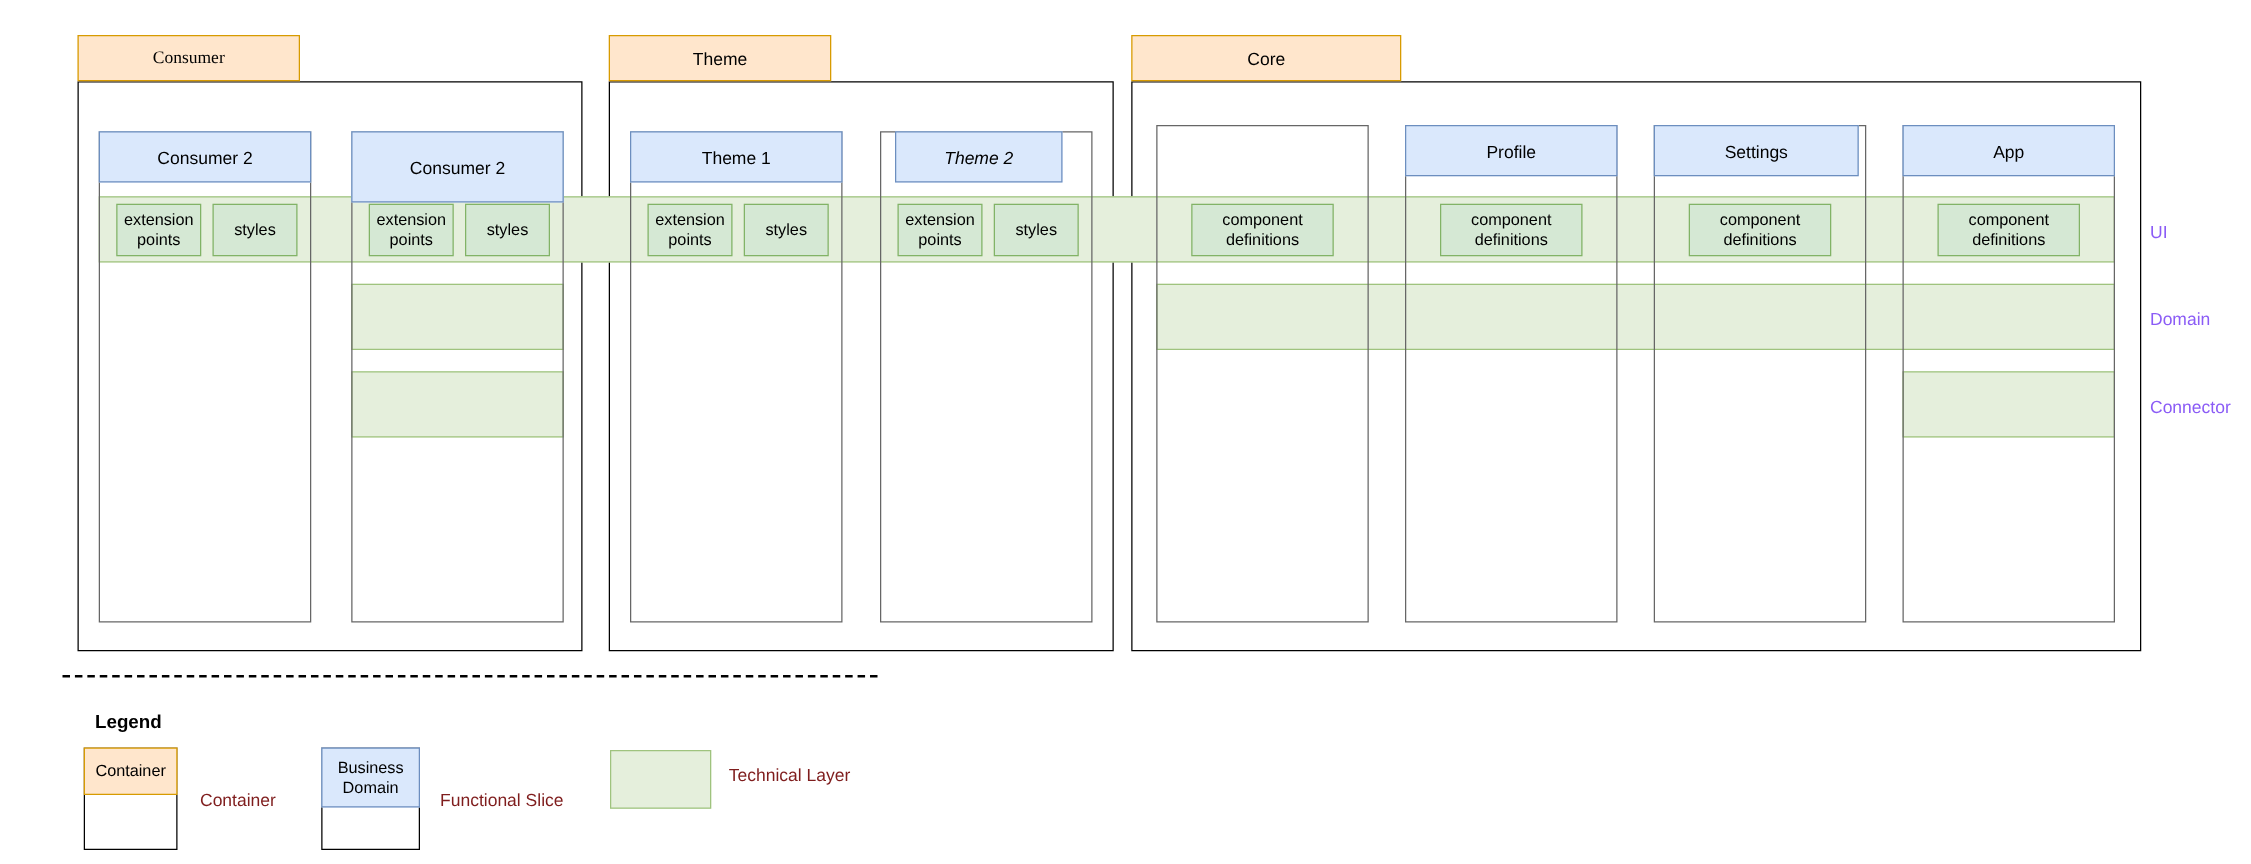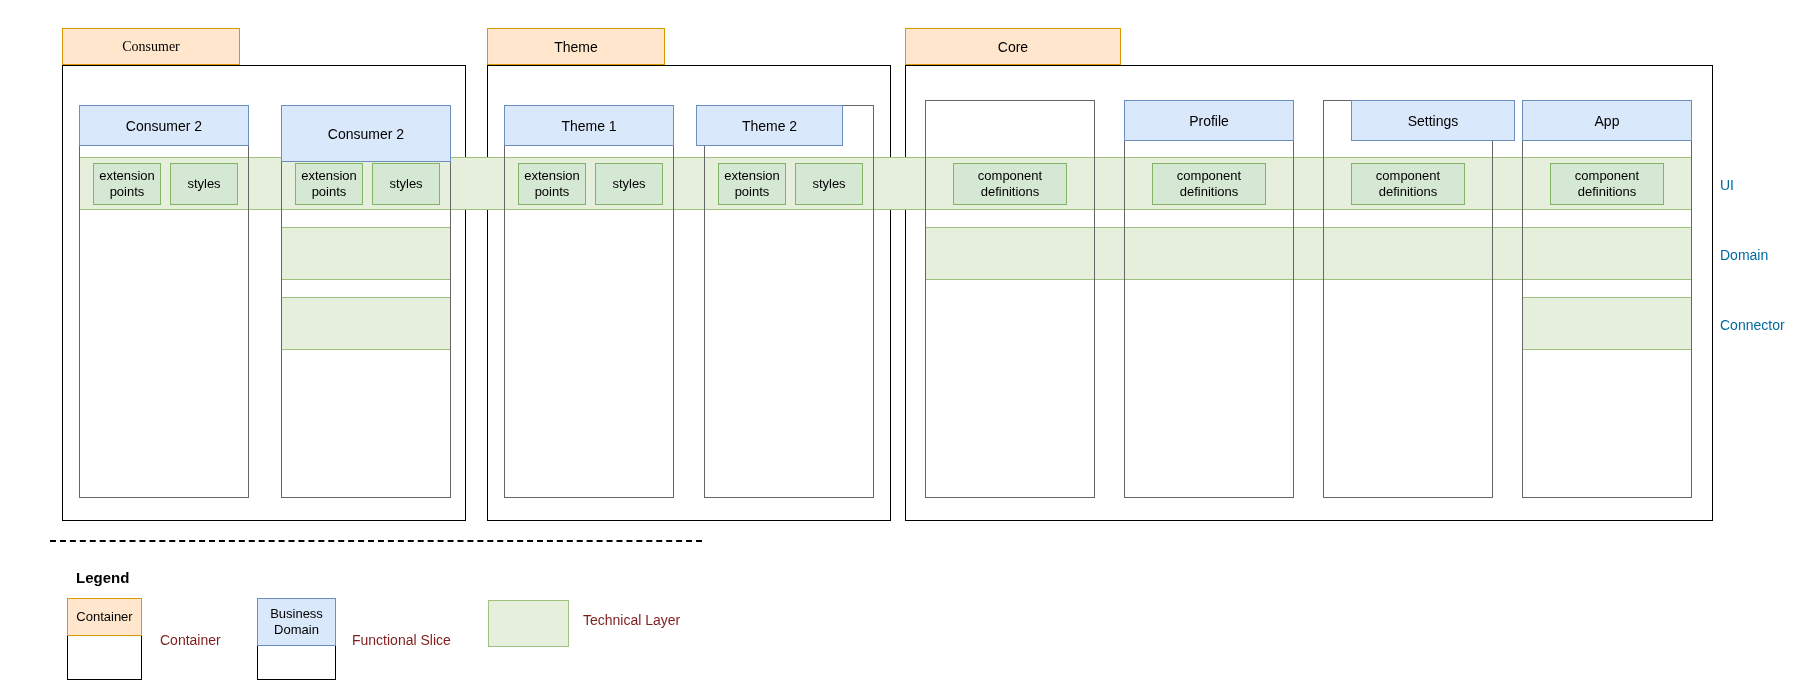--- a/index.html
+++ b/index.html
@@ -64,21 +64,21 @@
   .layer-band {
     position: absolute;
     box-sizing: border-box;
     background: #e5efdc;
     border: 1px solid #9fc37e;
     z-index: 2;
   }
   .layer-label {
     position: absolute;
     font-size: 14px;
-    color: #0369a1;
+    color: #8b5cf6;
     white-space: nowrap;
     z-index: 7;
     text-align: right;
   }
 
   
   .chip {
     position: absolute;
     box-sizing: border-box;
     background: #d5e8d4;
@@ -179,38 +179,38 @@
   <div class="container-tab" style="left:487px; top:28px; width:178px; height:37px;">
     <span>Theme</span>
   </div>
 
   <div class="slice" style="left:504px; top:105px; width:170px; height:393px;"></div>
   <div class="slice-head" style="left:504px; top:105px; width:170px; height:41px;">
     <span>Theme 1</span>
   </div>
 
   <div class="slice" style="left:704px; top:105px; width:170px; height:393px;"></div>
-  <div class="slice-head" style="left:696px; top:105px; width:147px; height:41px;">
+  <div class="slice-head" style="left:716px; top:105px; width:134px; height:41px;font-style:italic;">
     <span>Theme 2</span>
   </div>
 
   <div class="container-box" style="left:905px; top:65px; width:808px; height:456px;"></div>
   <div class="container-tab" style="left:905px; top:28px; width:216px; height:37px;">
     <span>Core</span>
   </div>
 
   <div class="slice" style="left:925px; top:100px; width:170px; height:398px;"></div>
 
   <div class="slice" style="left:1124px; top:100px; width:170px; height:398px;"></div>
   <div class="slice-head" style="left:1124px; top:100px; width:170px; height:41px;">
     <span>Profile</span>
   </div>
 
   <div class="slice" style="left:1323px; top:100px; width:170px; height:398px;"></div>
-  <div class="slice-head" style="left:1323px; top:100px; width:164px; height:41px;margin-left:28px;">
+  <div class="slice-head" style="left:1323px; top:100px; width:164px; height:41px;">
     <span>Settings</span>
   </div>
 
   <div class="slice" style="left:1522px; top:100px; width:170px; height:398px;"></div>
   <div class="slice-head" style="left:1522px; top:100px; width:170px; height:41px;">
     <span>App</span>
   </div>
 
   <div class="chip" style="left:93px; top:163px; width:68px; height:42px;">extension<br>points</div>
   <div class="chip" style="left:170px; top:163px; width:68px; height:42px;">styles</div>

